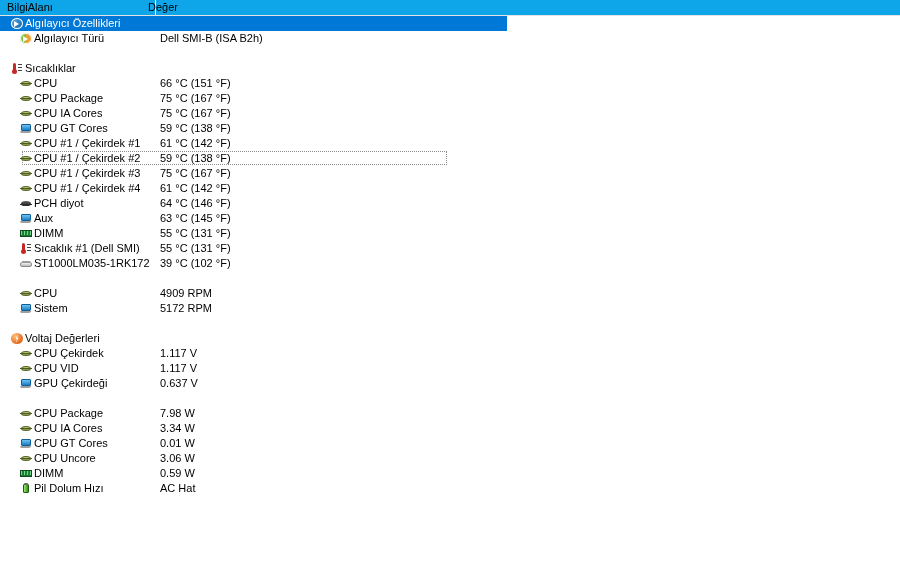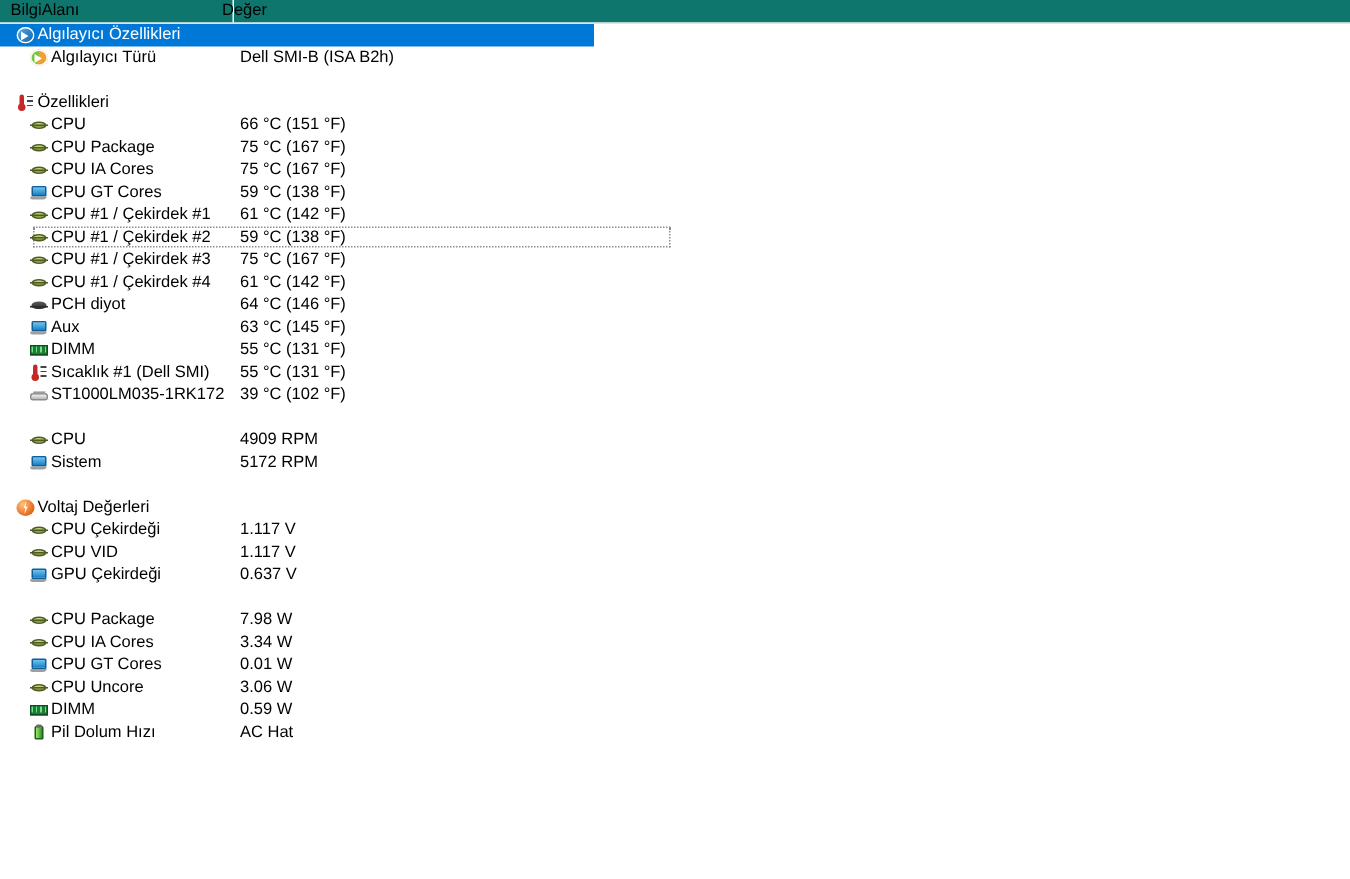--- a/index.html
+++ b/index.html
@@ -6,21 +6,21 @@
   body{
     width:900px;height:586px;overflow:hidden;
     background:#ffffff;
     font-family:"Liberation Sans","DejaVu Sans",sans-serif;
     font-size:11px;color:#000000;
     -webkit-font-smoothing:none;
   }
   .pane{position:relative;width:900px;height:586px;background:#fff;}
 
   
-  .hdr{position:relative;height:15px;background:#0f766e;}
+  .hdr{position:relative;height:15px;background:#0ea5e9;}
   .hdr .cell{position:absolute;top:1px;font-size:11px;color:#000;white-space:nowrap;}
   .hdr .c0{left:7px;}
   .hdr .c1{left:148px;}
   .hdr-rule{position:absolute;left:0;top:15px;width:900px;height:1px;background:#e3e3e3;}
   .hdr-sep{position:absolute;top:0;left:155px;width:1px;height:15px;background:#ffffff;}
 
   
   .rows{position:absolute;left:0;top:16px;width:900px;}
   .row{position:relative;height:15px;white-space:nowrap;}
   .row.sel{background:#0078d7;}
@@ -133,41 +133,41 @@
 <div class="pane">
 
   <div class="hdr">
     <div class="cell c0">BilgiAlanı</div>
     <div class="hdr-sep"></div>
     <div class="cell c1">Değer</div>
     <div class="hdr-rule"></div>
   </div>
 
   <div class="rows" id="rows">
-      <div class="row lvl0 sel" style="width: 396px; text-decoration: underline;">
+      <div class="row lvl0 sel" style="width: 507px; text-decoration: underline;">
         <span class="ico">
           <i class="i ic-sensor"></i>
         </span>
         <div class="label">Algılayıcı Özellikleri</div>
       </div>
       <div class="row lvl1">
         <span class="ico">
           <i class="i ic-sensor-o"></i>
         </span>
         <div class="label">Algılayıcı Türü</div>
         <div class="value">Dell SMI-B  (ISA B2h)</div>
       </div>
       <div class="row lvl0 spacer"></div>
       <div class="row lvl0">
         <span class="ico">
           <i class="i ic-thermo">
             <b class="sc"></b>
           </i>
         </span>
-        <div class="label">Özellikleri</div>
+        <div class="label">Sıcaklıklar</div>
       </div>
       <div class="row lvl1">
         <span class="ico">
           <i class="i ic-cpu"></i>
         </span>
         <div class="label">CPU</div>
         <div class="value">66 °C  (151 °F)</div>
       </div>
       <div class="row lvl1">
         <span class="ico">
@@ -275,21 +275,21 @@
       <div class="row lvl0">
         <span class="ico">
           <i class="i ic-volt"></i>
         </span>
         <div class="label">Voltaj Değerleri</div>
       </div>
       <div class="row lvl1">
         <span class="ico">
           <i class="i ic-cpu"></i>
         </span>
-        <div class="label">CPU Çekirdeği</div>
+        <div class="label">CPU Çekirdek</div>
         <div class="value">1.117 V</div>
       </div>
       <div class="row lvl1">
         <span class="ico">
           <i class="i ic-cpu"></i>
         </span>
         <div class="label">CPU VID</div>
         <div class="value">1.117 V</div>
       </div>
       <div class="row lvl1">

